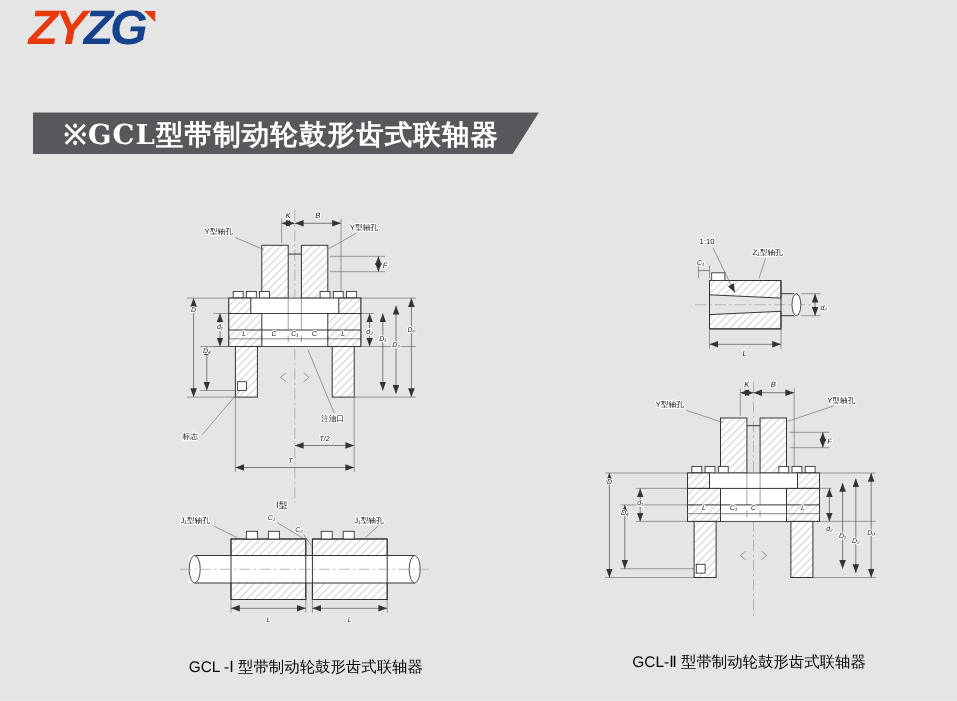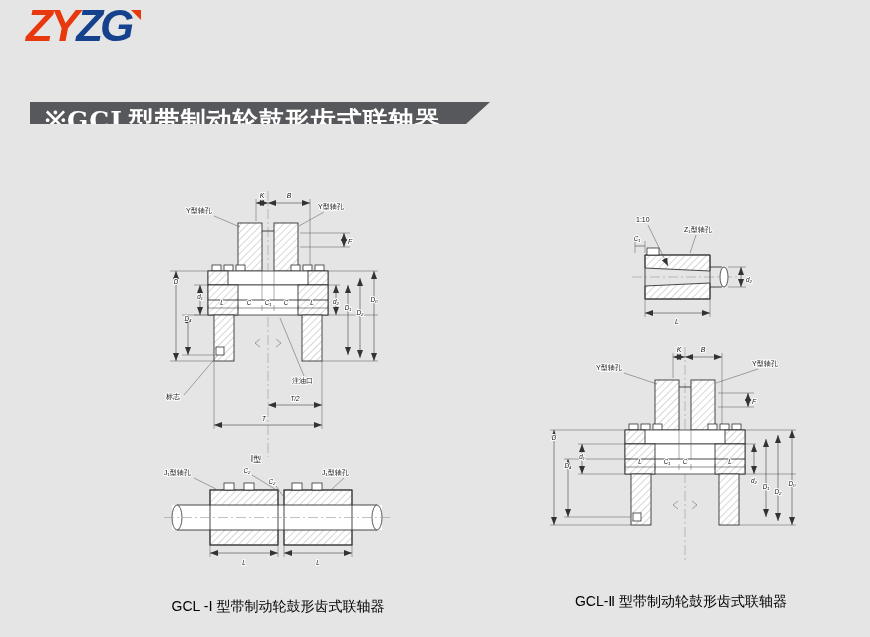--- a/index.html
+++ b/index.html
@@ -9,22 +9,22 @@
 
   
   .logo { position:absolute; left:26px; top:2px; font-style:italic; font-weight:bold;
           font-size:44px; letter-spacing:-3px; line-height:1.1; }
   .logo-zy { color:#e8380d; }
   .logo-zg { color:#16418c; }
   .logo-tri { position:absolute; right:-10px; top:8px; width:0; height:0;
               border-left:10px solid transparent; border-top:10px solid #e8380d; }
 
   
-  .banner { position:absolute; left:30px; top:102px; width:460px; height:22px;
-            background:#57585b; display:flex; padding-left:15px;
+  .banner { position:absolute; left:30px; top:102px; width:460px; height:38px;
+            background:#57585b; display:flex; align-items:center; padding-left:28px;
             clip-path:polygon(0 0, 100% 0, calc(100% - 24px) 100%, 0 100%); }
   .banner h1 { color:#ffffff; font-size:25px; font-weight:bold; letter-spacing:1px;
                font-family:"DejaVu Serif","Liberation Serif",serif; white-space:nowrap; }
 
   
   .fig { position:absolute; text-align:center; }
   .fig1 { left:152px; top:185px; width:252px; }
   .fig2 { left:540px; top:195px; width:282px; }
   figcaption { font-size:14px; color:#000; margin-top:3px; white-space:nowrap;
                font-family:"Liberation Sans","DejaVu Sans",sans-serif; }

